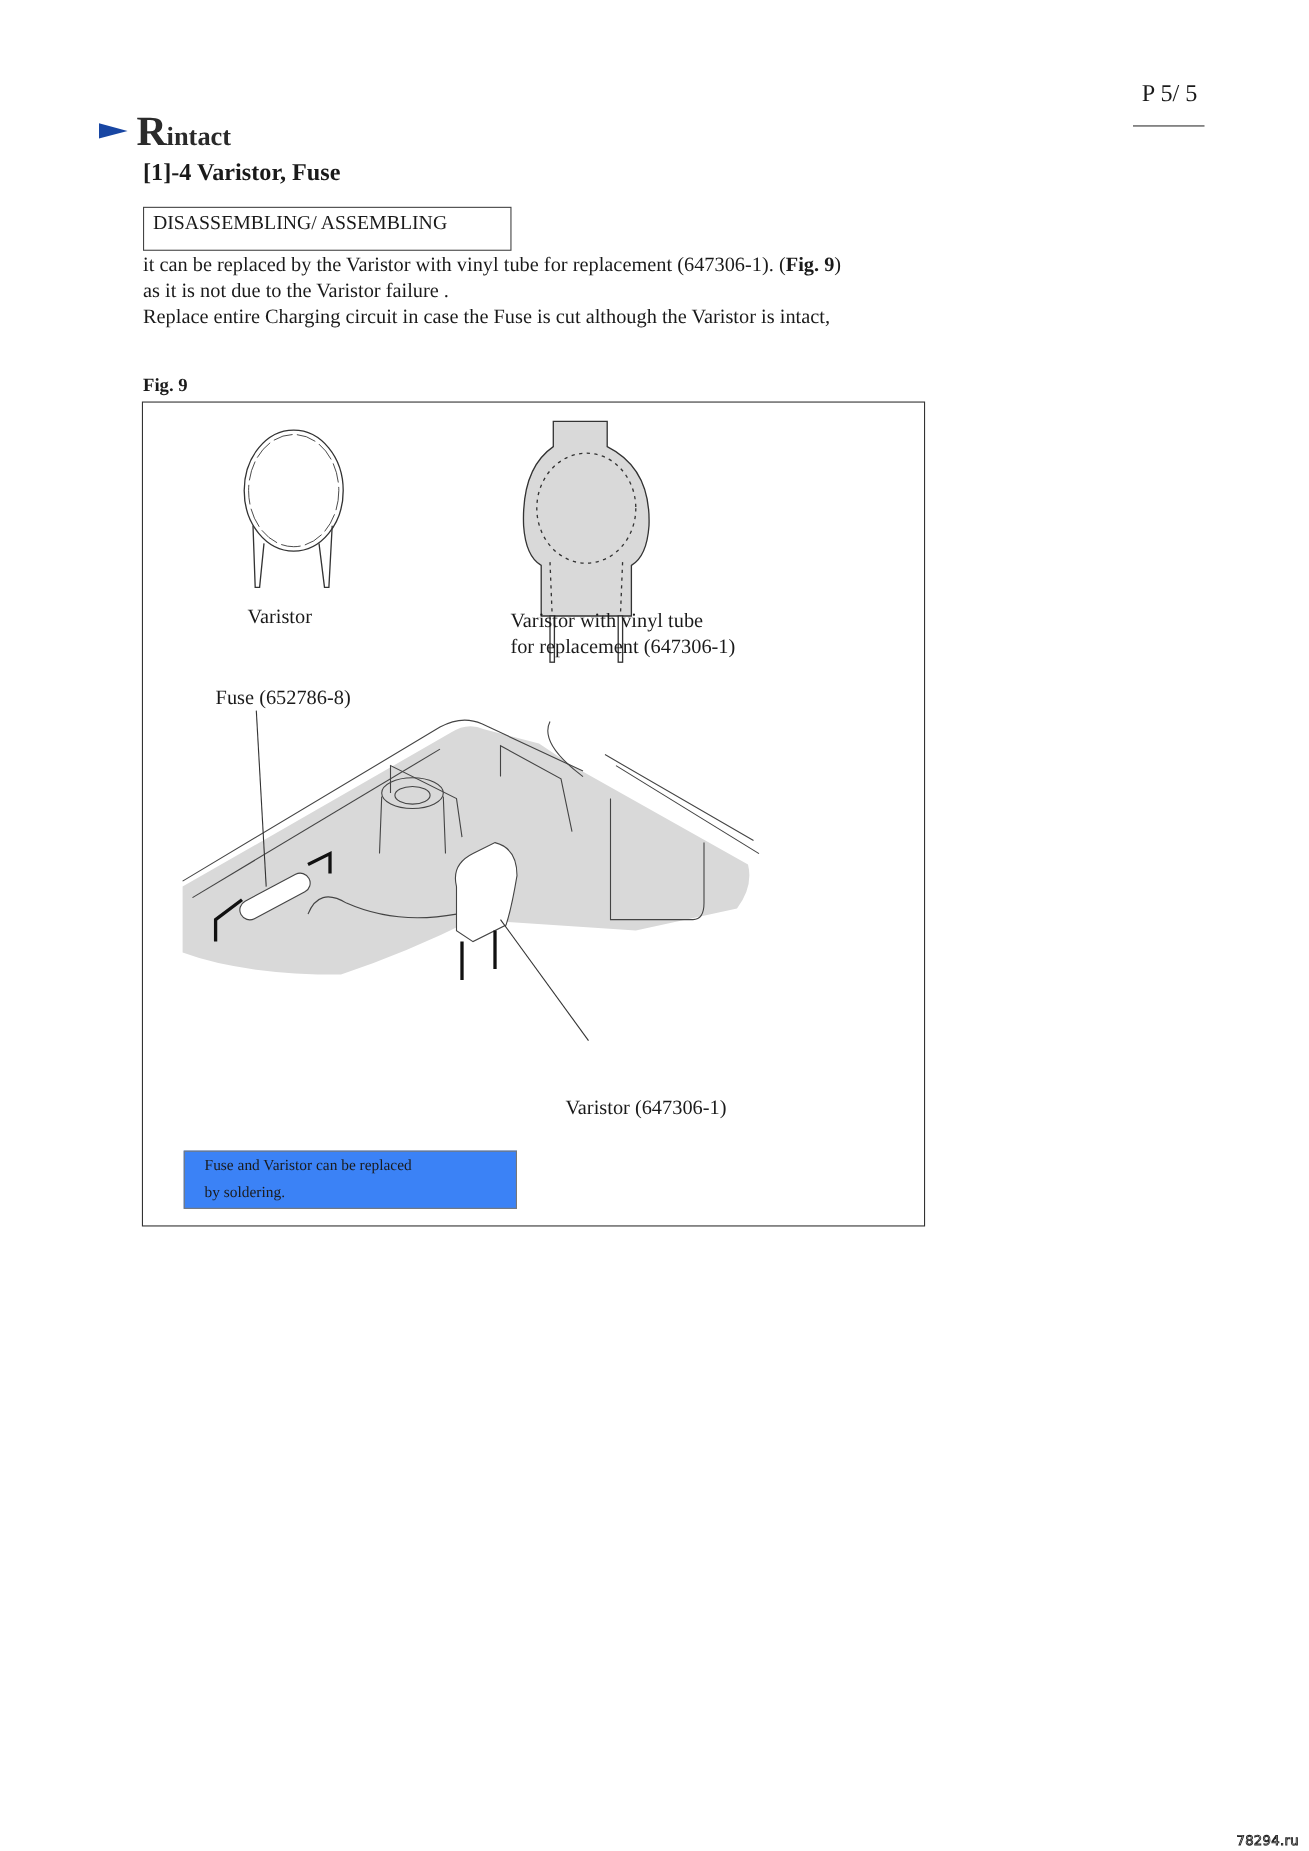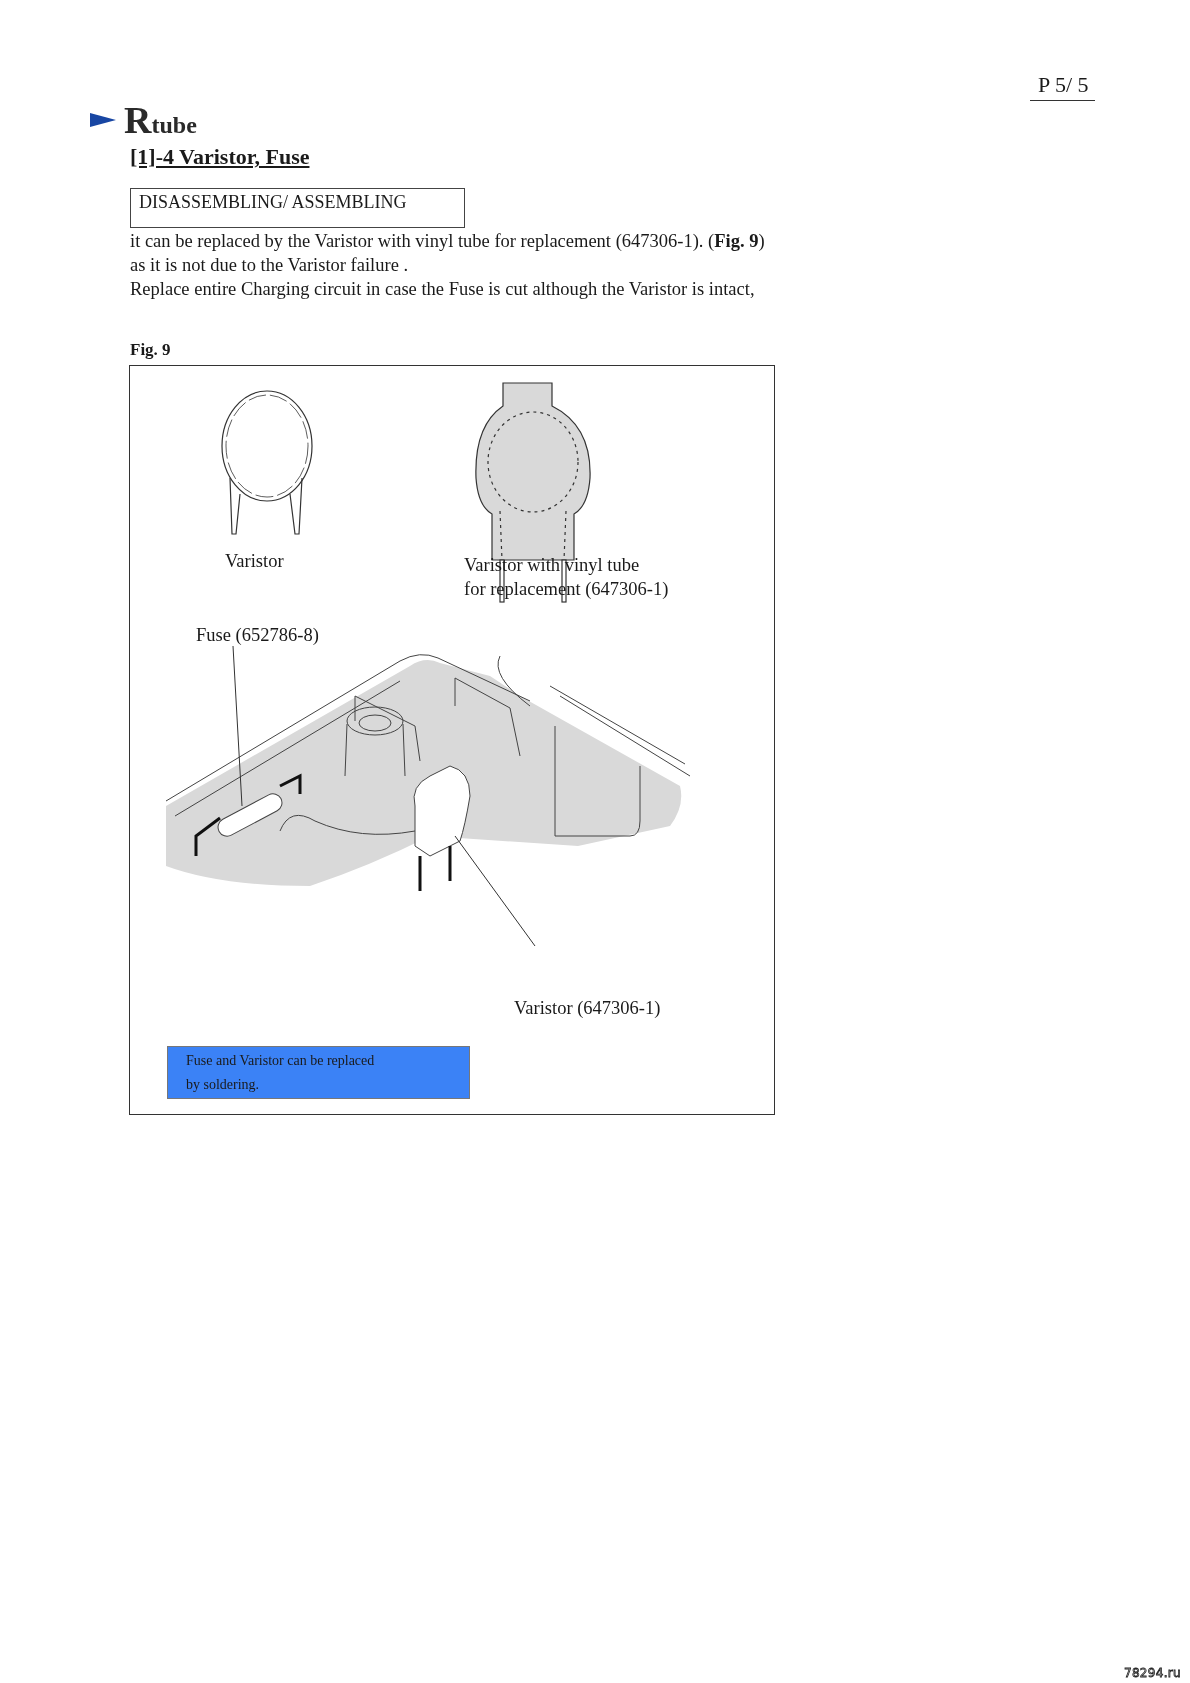--- a/index.html
+++ b/index.html
@@ -1,40 +1,40 @@
 <!DOCTYPE html>
 <html><head>
 <meta charset="utf-8">
 <style>
   html, body { margin: 0; padding: 0; background: #ffffff; }
   body { width: 1190px; height: 1683px; position: relative; font-family: "Liberation Serif", "DejaVu Serif", serif; color: #1a1a1a; overflow: hidden; }
-  .page-num { position: absolute; left: 1030px; top: 72px; font-size: 22px; border-bottom: 1.5px solid #333; padding: 0 6px 2px 8px; }
+  .page-num { position: absolute; left: 1030px; top: 72px; font-size: 22px; border-bottom: 1.5px solid #333; padding: 0 6px 16px 8px; }
   .section-head { position: absolute; left: 90px; top: 98px; display: flex; align-items: baseline; }
   .arrow-icon { width: 0; height: 0; border-top: 7px solid transparent; border-bottom: 7px solid transparent; border-left: 26px solid #1846a3; margin-right: 8px; position: relative; top: -6px; }
   .sec-title { font-weight: bold; font-size: 24px; color: #2a2a2a; }
   .sec-title .cap { font-size: 38px; }
-  .sub-title { position: absolute; left: 130px; top: 144px; font-weight: bold; font-size: 22px; text-decoration: underline; }
+  .sub-title { position: absolute; left: 130px; top: 144px; font-weight: bold; font-size: 22px; }
   .label-box { position: absolute; left: 130px; top: 188px; width: 332px; height: 40px; border: 1px solid #444; font-size: 18px; line-height: 26px; padding-left: 8px; box-sizing: border-box; width: 335px; }
   .para { position: absolute; left: 130px; top: 229px; font-size: 18.5px; line-height: 24px; width: 860px; }
   .para p { margin: 0; }
   .fig-label { position: absolute; left: 130px; top: 340px; font-weight: bold; font-size: 17px; }
-  .figure { position: absolute; left: 129px; top: 365px; width: 646px; height: 750px; border: 1.5px solid #333; box-sizing: border-box; }
+  .figure { position: absolute; left: 129px; top: 365px; width: 712px; height: 750px; border: 1.5px solid #333; box-sizing: border-box; }
   .figure svg { position: absolute; left: 0; top: 0; }
   .cap-text { position: absolute; font-size: 18.5px; line-height: 24px; white-space: nowrap; }
   .note-box { position: absolute; left: 37px; top: 680px; width: 303px; height: 53px; background: #3b82f6; border: 1px solid #777; box-sizing: border-box; font-size: 14px; line-height: 24px; padding: 2px 0 0 18px; }
   .watermark { position: absolute; left: 1124px; top: 1666px; font-family: "DejaVu Sans", sans-serif; font-weight: normal; font-size: 12px; color: #fff; -webkit-text-stroke: 0.8px #222; letter-spacing: 0.3px; }
 </style>
 </head>
 <body>
 
 <div class="page-num">P 5/ 5</div>
 
 <div class="section-head">
   <span class="arrow-icon"></span>
-  <span class="sec-title"><span class="cap">R</span><span>tube</span></span>
+  <span class="sec-title"><span class="cap">R</span><span>intact</span></span>
 </div>
 
 <div class="sub-title">[1]-4 Varistor, Fuse</div>
 
 <div class="label-box">DISASSEMBLING/ ASSEMBLING</div>
 
 <div class="para">
   <p><span>it can be replaced by the Varistor with vinyl tube for replacement (647306-1). (</span><b>Fig. 9</b><span>)</span></p>
   <p>as it is not due to the Varistor failure .</p>
   <p>Replace entire Charging circuit in case the Fuse is cut although the Varistor is intact,</p>

